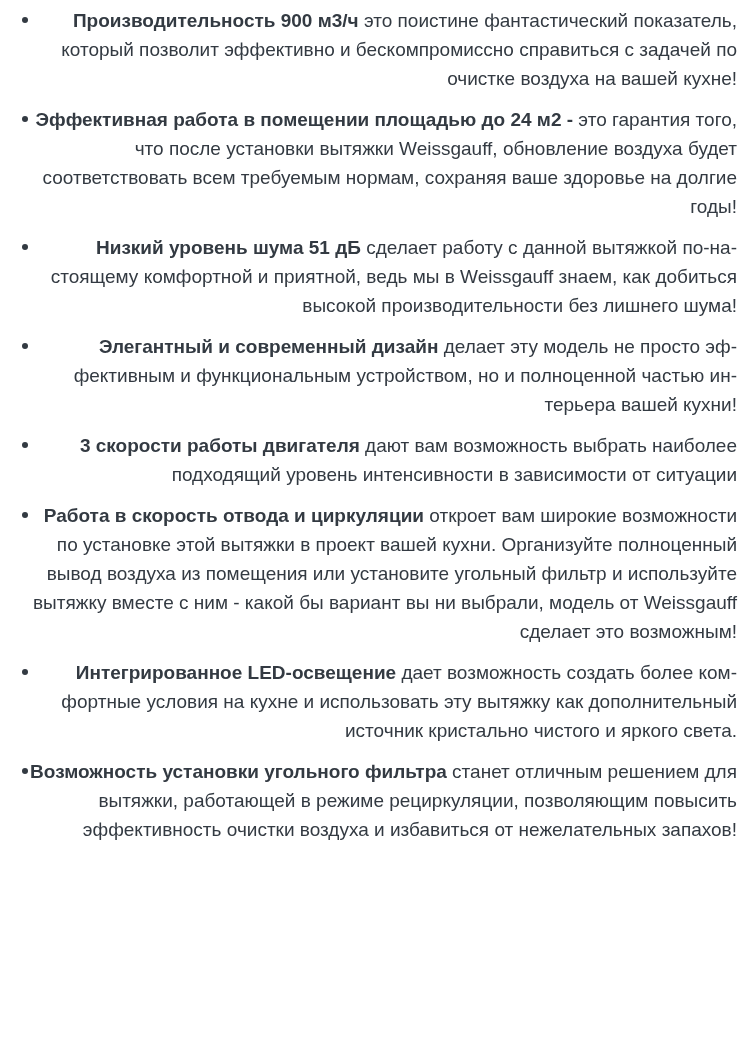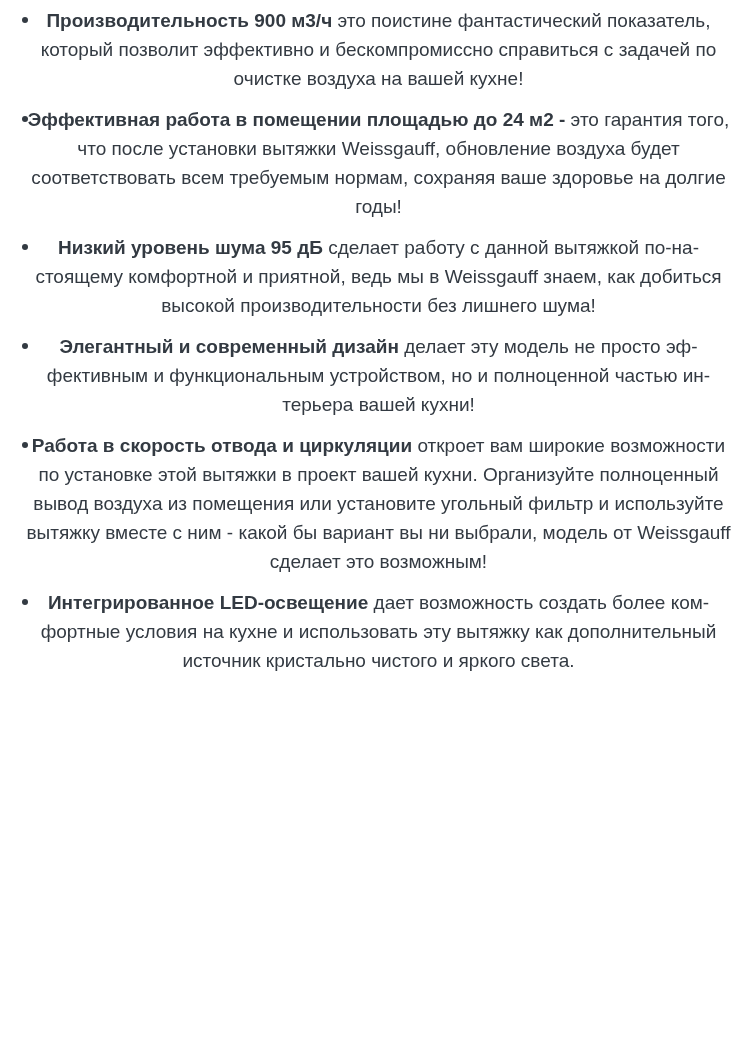--- a/index.html
+++ b/index.html
@@ -17,21 +17,21 @@
     list-style: none;
     margin: 0;
     padding: 6px 18px 10px 0;
   }
   .feature-item {
     position: relative;
     padding-left: 20px;
     margin-bottom: 12px;
     font-size: 19px;
     line-height: 29px;
-    text-align: center;
+    text-align: right;
   }
   .feature-item:last-child {
     margin-bottom: 0;
   }
   .bullet-dot {
     position: absolute;
     left: 22px;
     top: 11px;
     width: 6px;
     height: 6px;
@@ -56,34 +56,42 @@
     <span class="feature-title">Производительность 900 м3/ч</span><span class="feature-text"> это поистине фантастический показатель, который позволит эффективно и бескомпромиссно справиться с задачей по очистке воздуха на вашей кухне!</span>
   </li>
 
   <li class="feature-item">
     <span class="bullet-dot"></span>
     <span class="feature-title">Эффективная работа в помещении площадью до 24 м2 -</span><span class="feature-text"> это гарантия того, что после установки вытяжки Weissgauff, обновление воздуха будет соответствовать всем требуемым нормам, сохраняя ваше здоровье на долгие годы!</span>
   </li>
 
   <li class="feature-item">
     <span class="bullet-dot"></span>
-    <span class="feature-title">Низкий уровень шума 95 дБ</span><span class="feature-text"> сделает работу с данной вытяжкой по-на­стоящему комфортной и приятной, ведь мы в Weissgauff знаем, как до­биться высокой производительности без лишнего шума!</span>
+    <span class="feature-title">Низкий уровень шума 51 дБ</span><span class="feature-text"> сделает работу с данной вытяжкой по-на­стоящему комфортной и приятной, ведь мы в Weissgauff знаем, как до­биться высокой производительности без лишнего шума!</span>
   </li>
 
   <li class="feature-item">
     <span class="bullet-dot"></span>
     <span class="feature-title">Элегантный и современный дизайн</span><span class="feature-text"> делает эту модель не просто эф­фективным и функциональным устройством, но и полноценной частью ин­терьера вашей кухни!</span>
   </li>
 
 
+  <li class="feature-item">
+    <span class="bullet-dot"></span>
+    <span class="feature-title">3 скорости работы двигателя</span><span class="feature-text"> дают вам возможность выбрать наиболее подходящий уровень интенсивности в зависимости от ситуации</span>
+  </li>
 
   <li class="feature-item">
     <span class="bullet-dot"></span>
     <span class="feature-title">Работа в скорость отвода и циркуляции</span><span class="feature-text"> откроет вам широкие возмож­ности по установке этой вытяжки в проект вашей кухни. Организуйте пол­ноценный вывод воздуха из помещения или установите угольный фильтр и используйте вытяжку вместе с ним - какой бы вариант вы ни выбрали, модель от Weissgauff сделает это возможным!</span>
   </li>
 
 
   <li class="feature-item">
     <span class="bullet-dot"></span>
     <span class="feature-title">Интегрированное LED-освещение</span><span class="feature-text"> дает возможность создать более ком­фортные условия на кухне и использовать эту вытяжку как дополнитель­ный источник кристально чистого и яркого света.</span>
   </li>
 
+  <li class="feature-item">
+    <span class="bullet-dot"></span>
+    <span class="feature-title">Возможность установки угольного фильтра</span><span class="feature-text"> станет отличным реше­нием для вытяжки, работающей в режиме рециркуляции, позволяющим повысить эффективность очистки воздуха и избавиться от нежелательных запахов!</span>
+  </li>
 </ul>
 
 </body></html>

